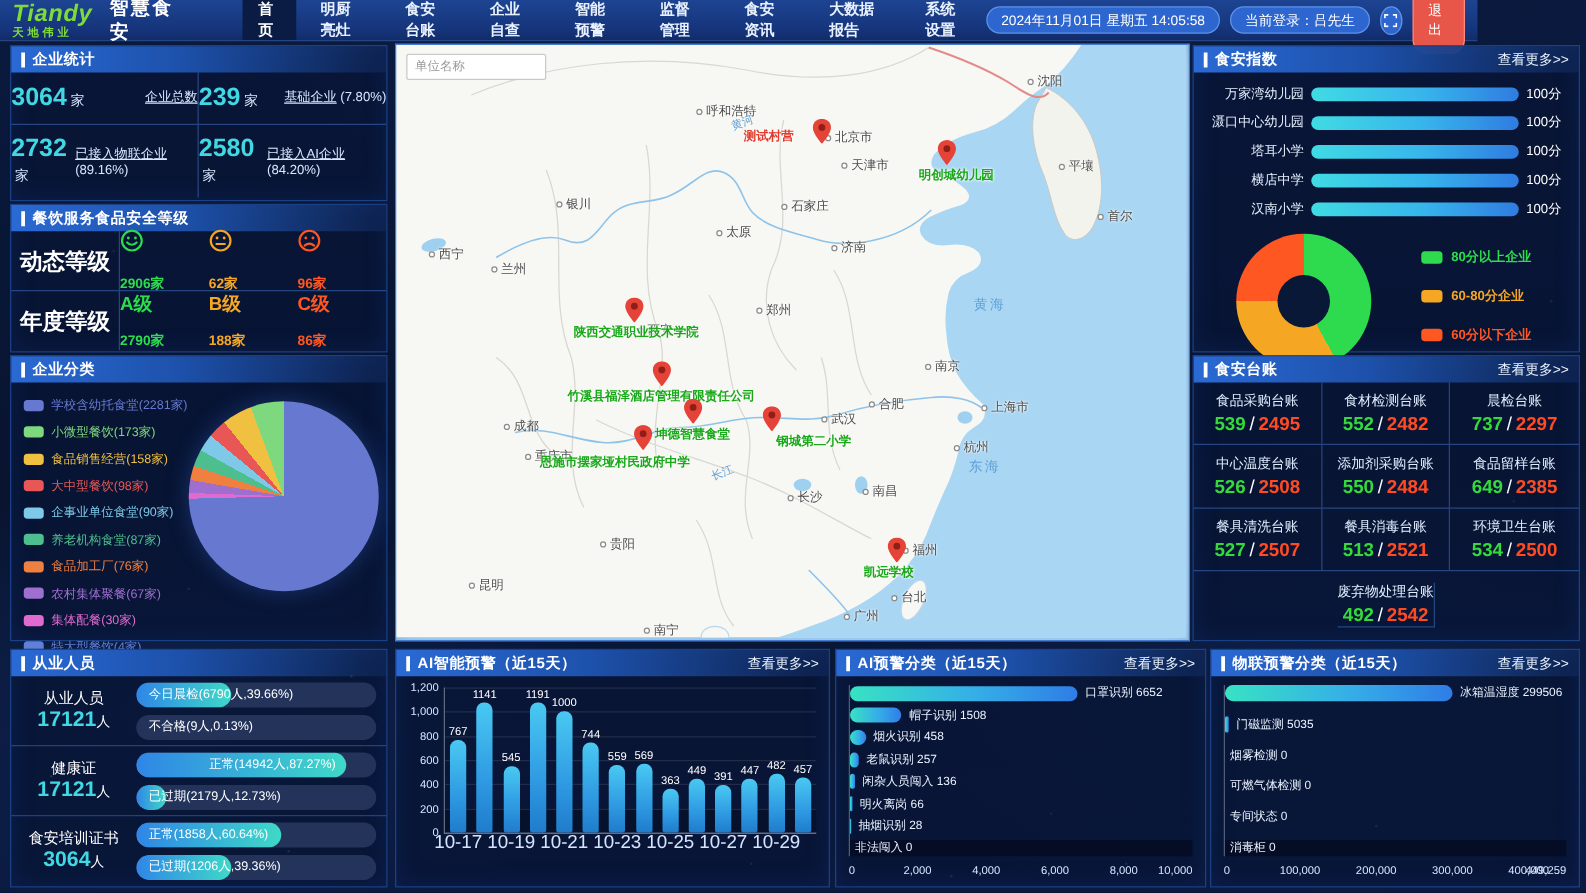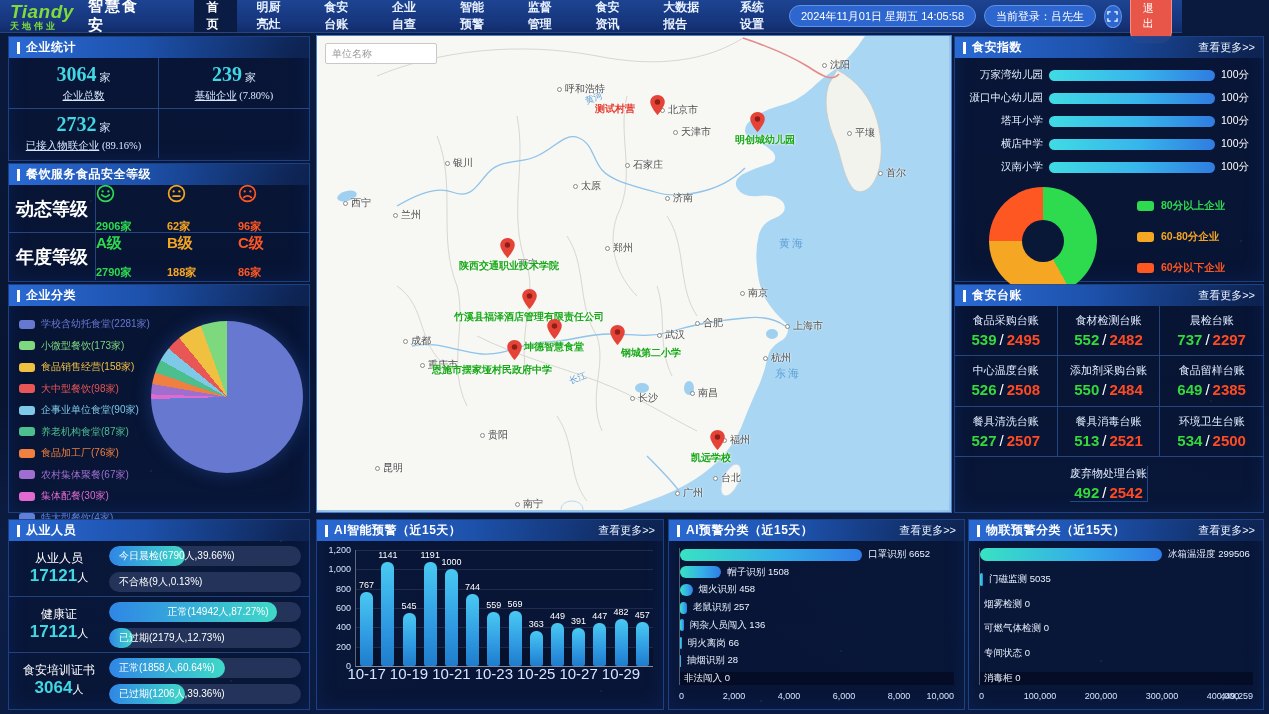--- a/index.html
+++ b/index.html
@@ -52,21 +52,21 @@
   #p-cat{left:8px;top:284px;width:300px;height:227px;}
   #p-staff{left:8px;top:519px;width:300px;height:189px;}
   #p-map{left:316px;top:35px;width:634px;height:476px;background:#a9d6f3;border:1px solid rgba(46,100,196,.8);}
   #p-index{left:954px;top:36px;width:308px;height:244px;}
   #p-ledger{left:954px;top:284px;width:308px;height:227px;}
   #p-ai{left:316px;top:519px;width:346px;height:189px;}
   #p-aicat{left:668px;top:519px;width:295px;height:189px;}
   #p-iot{left:968px;top:519px;width:294px;height:189px;}
   
   .stat-grid{display:grid;grid-template-columns:1fr 1fr;height:100px;}
-  .stat-cell{display:flex;flex-direction:column;align-items:center;justify-content:center;gap:3px;font-family:Liberation Serif, serif;}
+  .stat-cell{display:flex;flex-direction:row;align-items:center;justify-content:space-between;gap:3px;}
   .stat-cell:nth-child(odd){border-right:1px solid rgba(70,130,220,.45);}
   .stat-cell:nth-child(-n+2){border-bottom:1px solid rgba(70,130,220,.45);}
   .stat-num{color:#41d7e3;font-size:20px;font-weight:bold;}
   .stat-unit{color:#d9e8ff;font-size:11px;font-weight:normal;margin-left:3px;}
   .stat-lbl{color:#d9e8ff;font-size:10.5px;}
   .stat-lbl .u{text-decoration:underline;}
   
   .lv-row{display:flex;height:47px;align-items:stretch;}
   .lv-row:first-child{border-bottom:1px solid rgba(70,130,220,.45);}
   .lv-label{width:86px;display:flex;align-items:center;justify-content:center;font-size:18px;font-weight:bold;
@@ -192,20 +192,24 @@
         <div><span class="stat-num">3064</span><span class="stat-unit">家</span></div>
         <div class="stat-lbl"><span class="u">企业总数</span></div>
       </div>
       <div class="stat-cell">
         <div><span class="stat-num">239</span><span class="stat-unit">家</span></div>
         <div class="stat-lbl"><span class="u">基础企业</span> <span>(7.80%)</span></div>
       </div>
       <div class="stat-cell">
         <div><span class="stat-num">2732</span><span class="stat-unit">家</span></div>
         <div class="stat-lbl"><span class="u">已接入物联企业</span> <span>(89.16%)</span></div>
+      </div>
+      <div class="stat-cell">
+        <div><span class="stat-num">2580</span><span class="stat-unit">家</span></div>
+        <div class="stat-lbl"><span class="u">已接入AI企业</span> <span>(84.20%)</span></div>
       </div>
     </div>
 </div>
 
 <div class="panel" id="p-level">
   <div class="phead">
     <span class="tick"></span>
     <span class="ptitle">餐饮服务食品安全等级</span>
   </div>
   <div id="lv-body">

